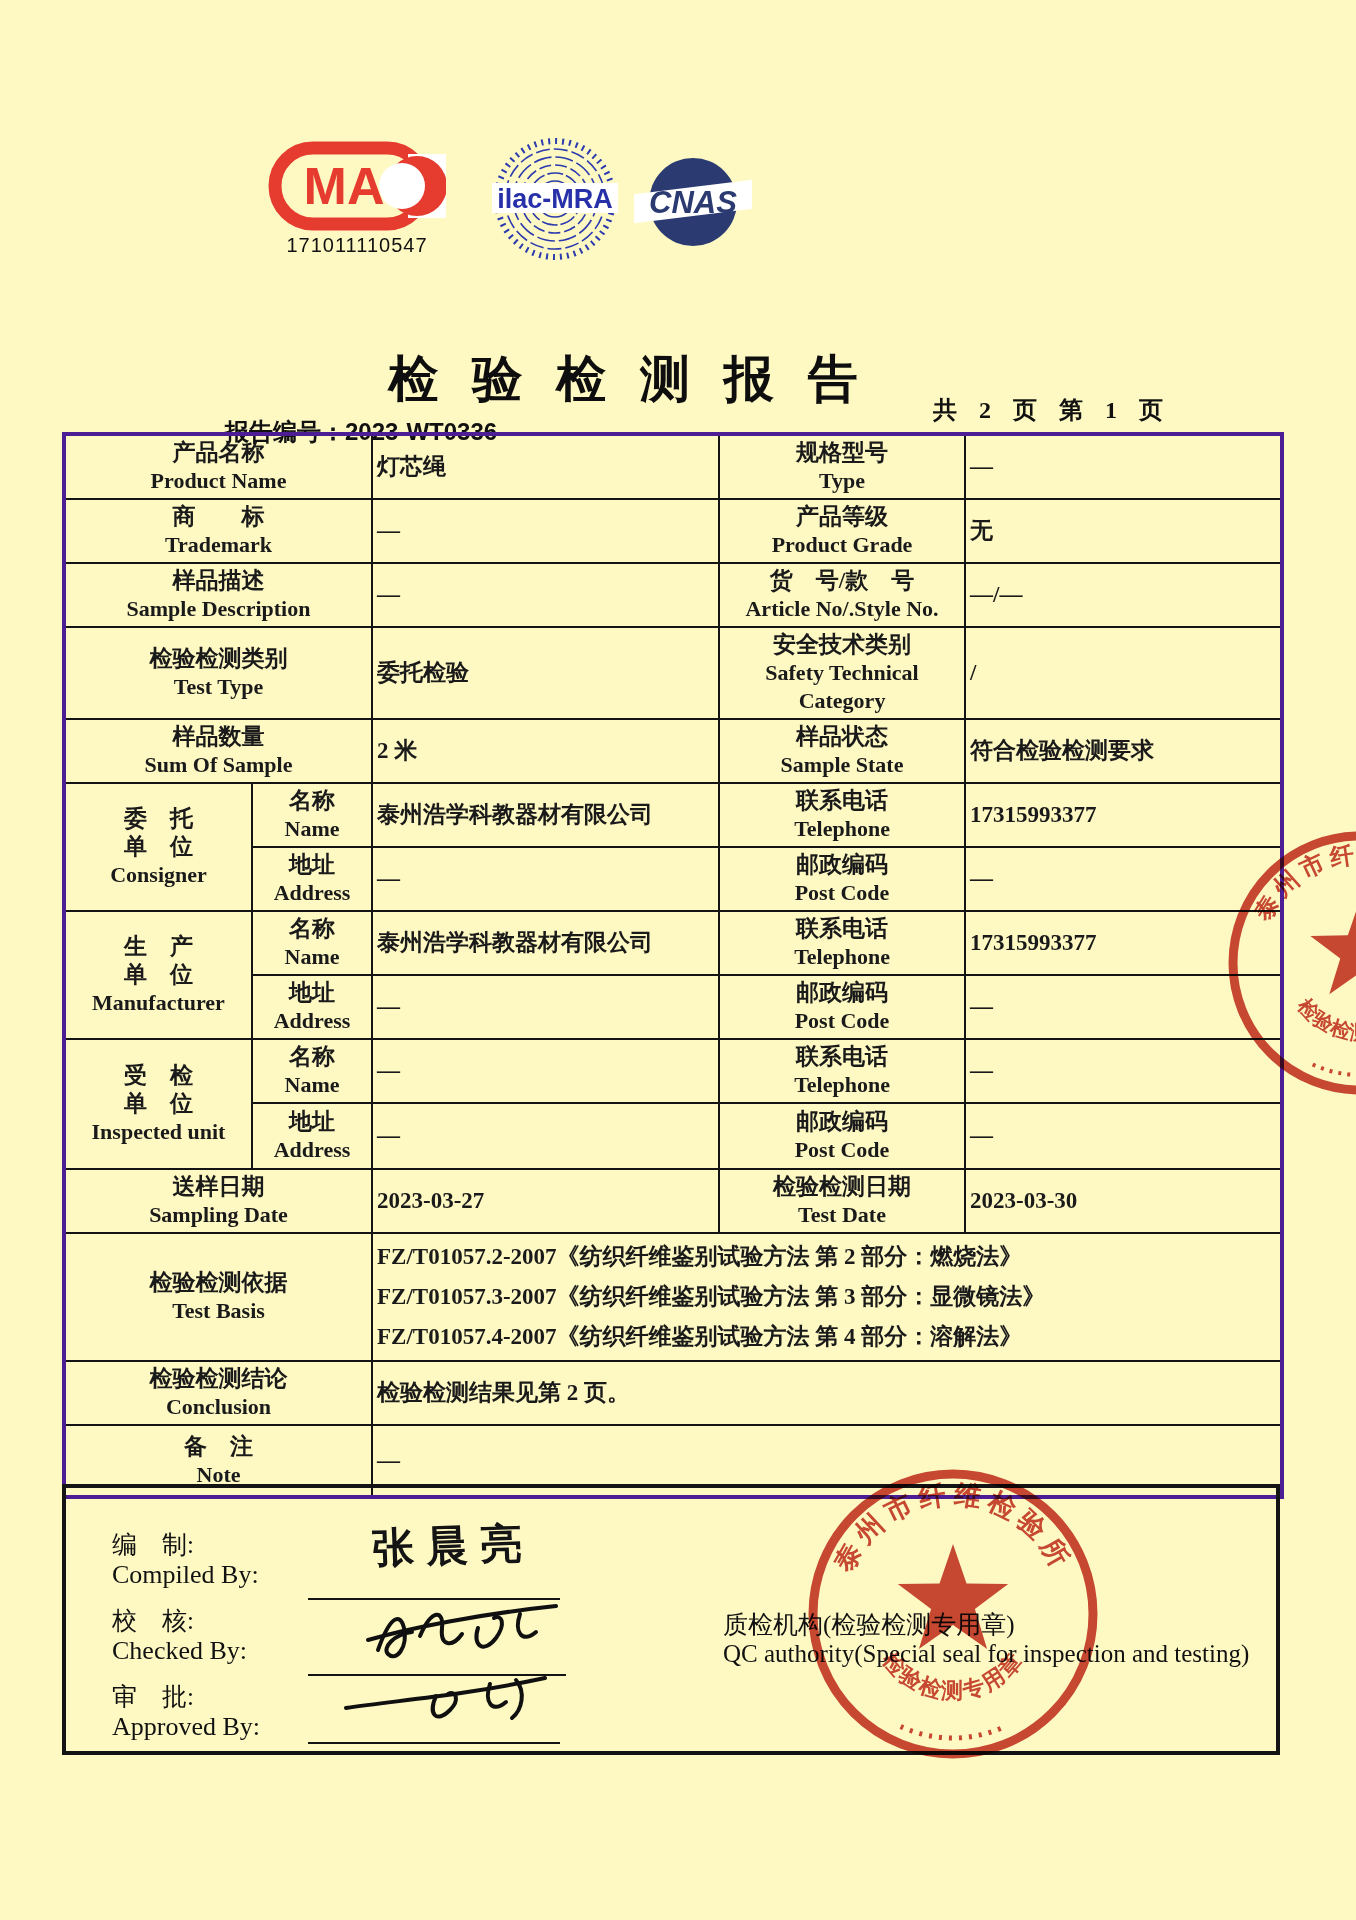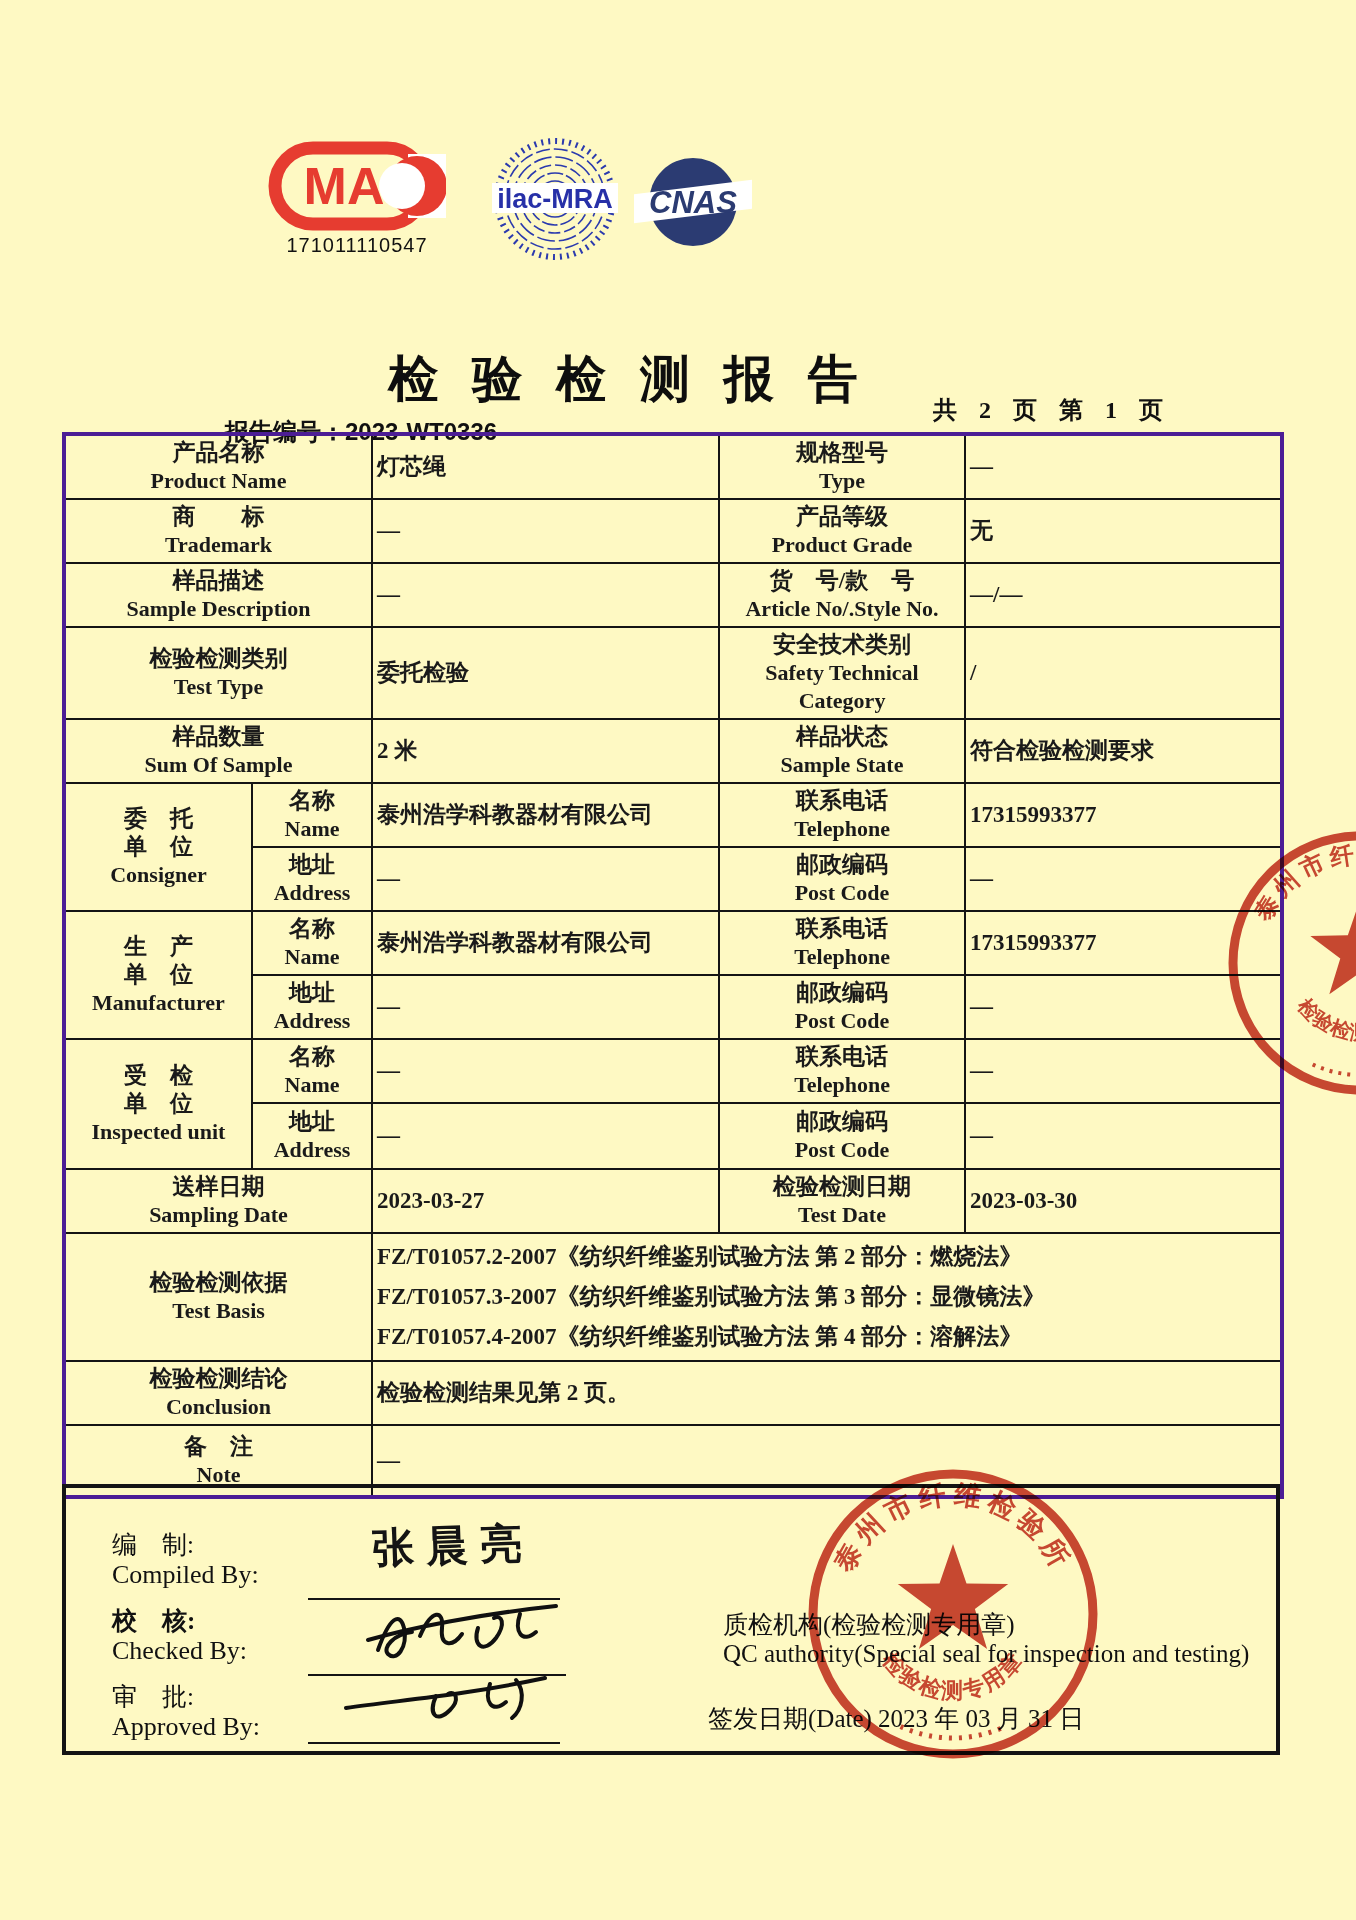--- a/index.html
+++ b/index.html
@@ -288,21 +288,21 @@
   </tbody>
     </table>
 
   <div class="sign-box"></div>
 
   <div class="sig-zh" style="left:112px;top:1528px;">编　制:</div>
   <div class="sig-en" style="left:112px;top:1560px;">Compiled By:</div>
   <div class="sig-line" style="left:308px;top:1598px;width:252px;"></div>
   <div class="hand-name" style="left:372px;top:1518px;">张晨亮</div>
 
-  <div class="sig-zh" style="left:112px;top:1604px;font-weight:bold;">校　核:</div>
+  <div class="sig-zh" style="left:112px;top:1604px;">校　核:</div>
   <div class="sig-en" style="left:112px;top:1636px;">Checked  By:</div>
   <div class="sig-line" style="left:308px;top:1674px;width:258px;"></div>
   <svg class="sig-svg" style="left:360px;top:1588px;" width="212" height="92" viewBox="0 0 212 92">
     <g fill="none" stroke="#101010" stroke-width="4" stroke-linecap="round">
       <path d="M18 62 C30 28 40 24 44 40 C48 60 36 74 28 66 C22 60 34 46 52 44"></path>
       <path d="M60 48 C72 20 84 22 82 40 C80 58 92 60 102 46"></path>
       <path d="M8 52 C50 40 120 26 196 18"></path>
       <path d="M118 40 C112 58 124 66 136 50 C146 36 142 26 134 30"></path>
       <path d="M160 26 C154 44 162 56 176 44"></path>
     </g>
@@ -315,21 +315,20 @@
     <g fill="none" stroke="#101010" stroke-width="4" stroke-linecap="round">
       <path d="M6 46 C60 38 120 34 205 16"></path>
       <path d="M96 34 C88 52 96 62 110 48 C120 38 116 28 108 32"></path>
       <path d="M150 22 C144 40 152 52 166 40"></path>
       <path d="M176 18 C186 30 182 48 172 56"></path>
     </g>
   </svg>
 
   <div class="qc-zh" style="left:723px;top:1608px;">质检机构(检验检测专用章)</div>
   <div class="qc-en" style="left:723px;top:1640px;">QC authority(Special seal for inspection and testing)</div>
-  <div class="issue-date" style="left:708px;top:1702px;">签发日期(Date) 2023 年 03 月 31 日</div>
 
   <svg class="seal" style="left:798px;top:1464px;" width="310" height="300" viewBox="0 0 310 300">
     <defs>
       <path id="seal1-top" d="M51.6 112.4 A110 110 0 0 1 258.4 112.4" fill="none"></path>
       <path id="seal1-bottom" d="M82 192 A84 84 0 0 0 228 192" fill="none"></path>
     </defs>
     <circle cx="155" cy="150" r="140" fill="none" stroke="#bf2f23" stroke-width="9"></circle>
     <path fill="#bf2f23" transform="translate(155,138)" d="M0,-58 L13.5,-18.6 L55.2,-17.9 L21.9,7.1 L34.1,46.9 L0,23 L-34.1,46.9 L-21.9,7.1 L-55.2,-17.9 L-13.5,-18.6 Z"></path>
     <text font-size="27" font-weight="bold" letter-spacing="6" fill="#bf2f23">
       <textPath href="#seal1-top" startOffset="50%" text-anchor="middle">泰州市纤维检验所</textPath>

